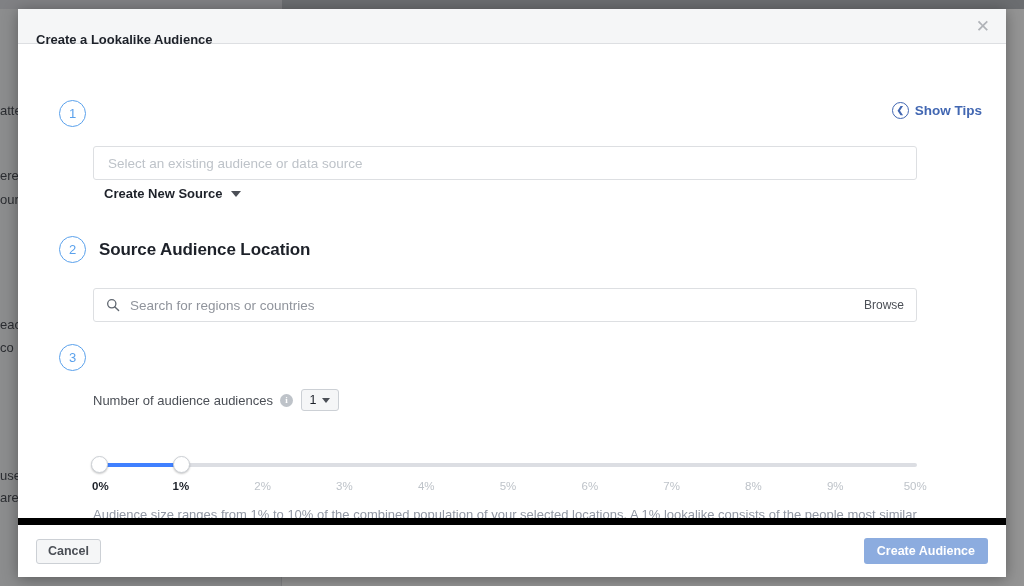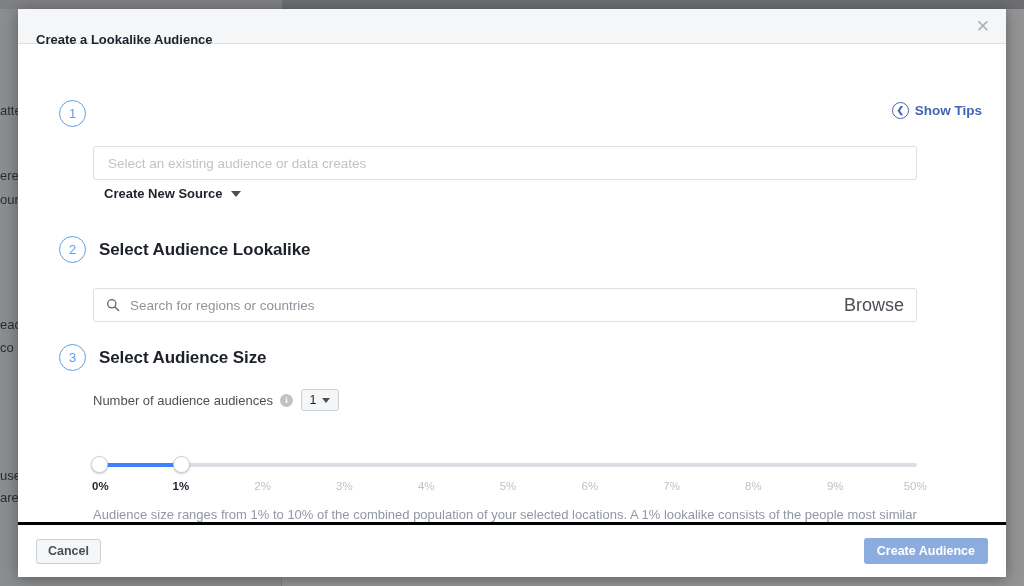--- a/index.html
+++ b/index.html
@@ -222,21 +222,21 @@
     width: 14px; height: 14px;
     margin-right: 10px;
     flex: 0 0 auto;
   }
   #location-placeholder {
     flex: 1 1 auto;
     color: #90949c;
   }
   #browse-link {
     color: #4b4f56;
-    font-size: 18px;
+    font-size: 12px;
     cursor: pointer;
     flex: 0 0 auto;
   }
 
   
   #num-row {
     position: absolute;
     left: 75px;
     top: 345px;
     display: flex;
@@ -337,21 +337,21 @@
     width: 832px;
     font-size: 13px;
     line-height: 20px;
     color: #9197a3;
   }
 
   
   #modal-footer {
     flex: 0 0 auto;
     height: 52px;
-    border-top: 3px solid #000000;
+    border-top: 7px solid #000000;
     display: flex;
     align-items: center;
     justify-content: space-between;
     padding: 0 18px;
     background: #ffffff;
   }
   #cancel-btn {
     height: 25px;
     padding: 0 11px;
     background: #f5f6f7;
@@ -415,48 +415,47 @@
       <span>Show Tips</span>
     </div>
 
     <div class="section" style="top:56px">
       <div class="sec-head">
         <div class="step-circle">1</div>
       </div>
     </div>
 
     <div class="text-input" style="top:102px">
-      <span>Select an existing audience or data creates</span>
+      <span>Select an existing audience or data source</span>
     </div>
 
     <div id="create-new-source">
       <span>Create New Source</span>
       <span class="caret-down"></span>
     </div>
 
     <div class="section" style="top:192px">
       <div class="sec-head">
         <div class="step-circle">2</div>
-        <div class="sec-title">Select Audience Lookalike</div>
+        <div class="sec-title">Source Audience Location</div>
       </div>
     </div>
 
     <div class="text-input" id="location-input">
       <svg id="search-icon" viewBox="0 0 16 16">
         <circle cx="6.6" cy="6.6" r="4.7" fill="none" stroke="#606770" stroke-width="1.5"></circle>
         <line x1="10.2" y1="10.2" x2="14.4" y2="14.4" stroke="#606770" stroke-width="1.6" stroke-linecap="round"></line>
       </svg>
       <span id="location-placeholder">Search for regions or countries</span>
       <span id="browse-link">Browse</span>
     </div>
 
     <div class="section" style="top:300px">
       <div class="sec-head">
         <div class="step-circle">3</div>
-        <div class="sec-title">Select Audience Size</div>
       </div>
     </div>
 
     <div id="num-row">
       <span id="num-label">Number of audience audiences</span>
       <span class="info-icon">i</span>
       <div id="num-select">
         <span>1</span>
         <span class="caret-down"></span>
       </div>

